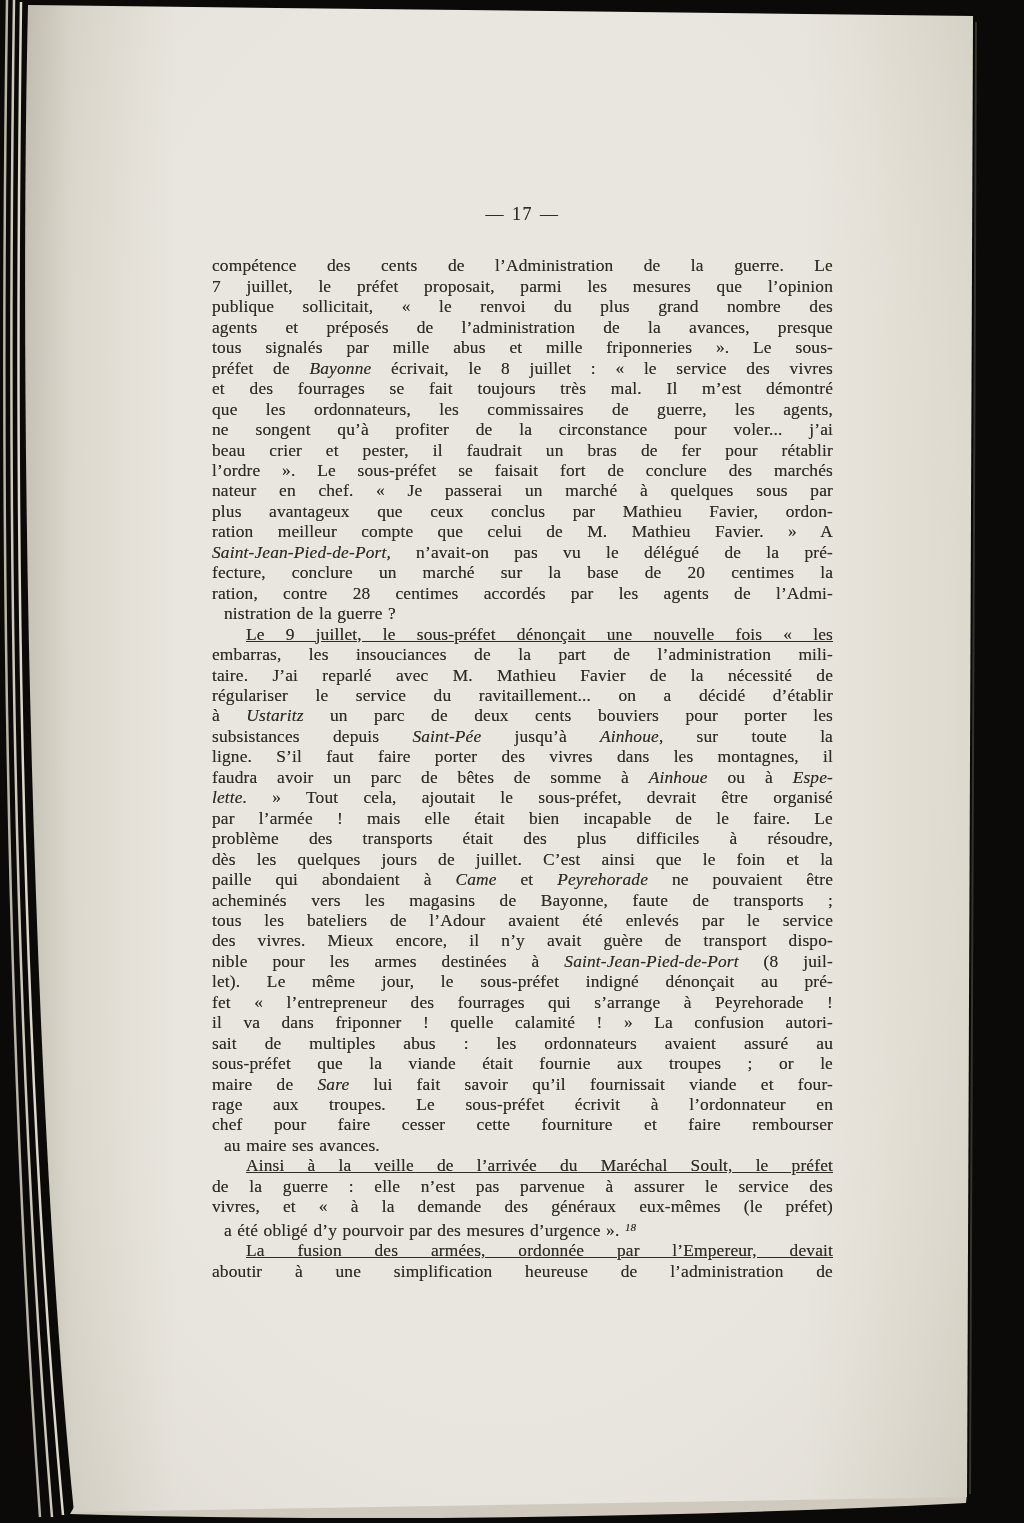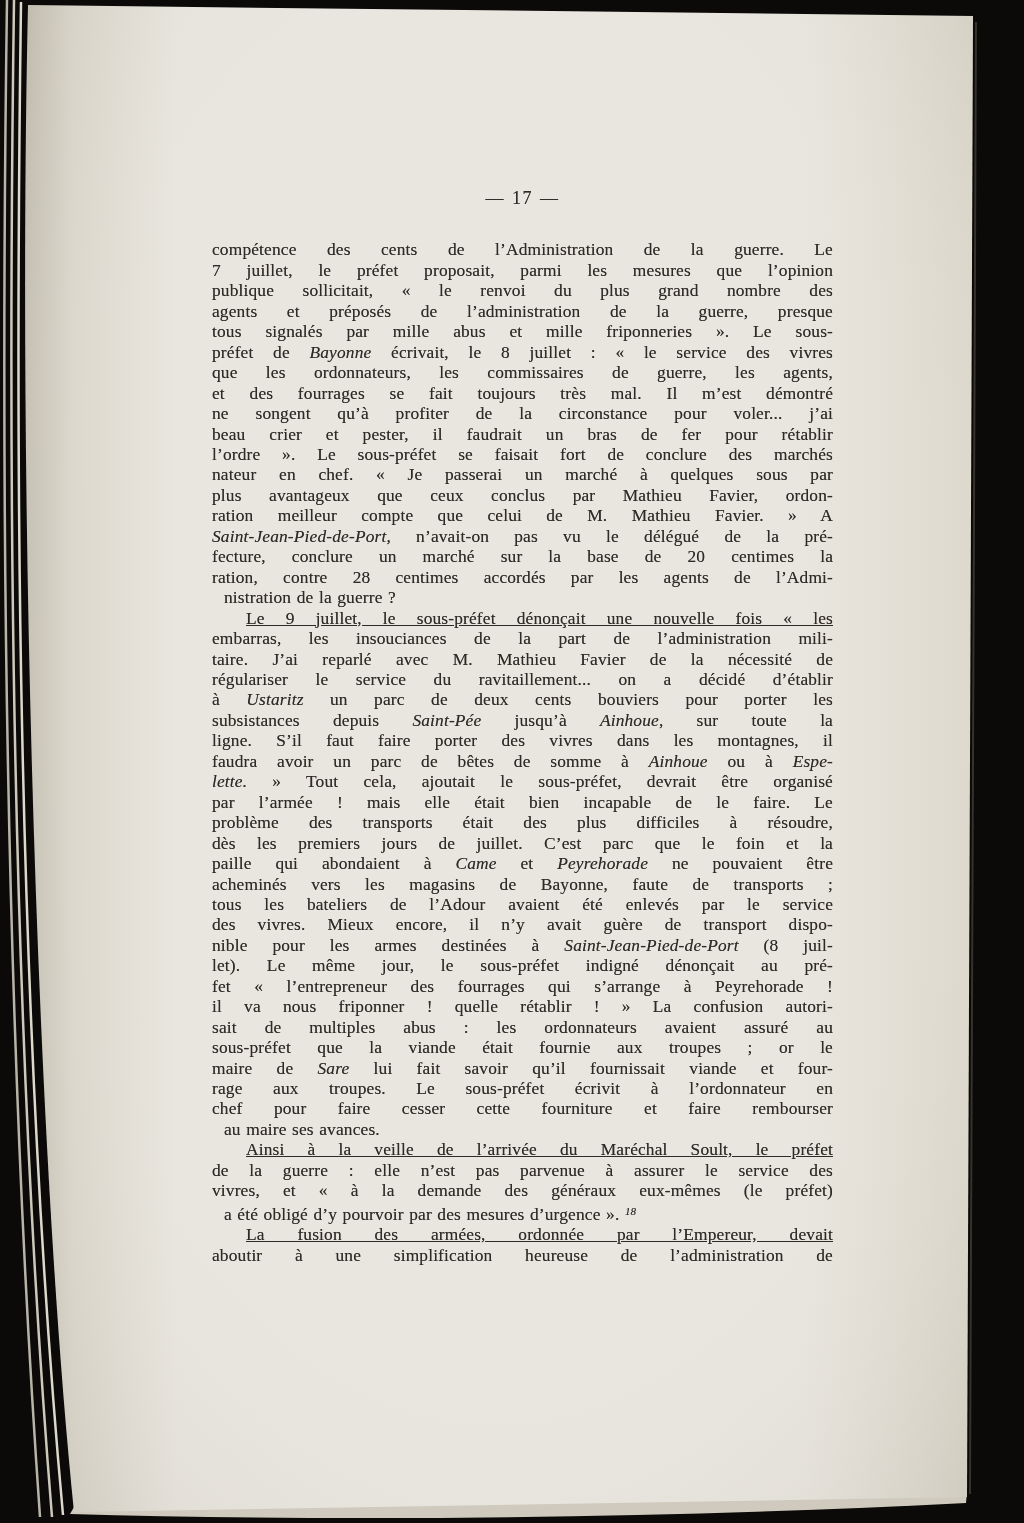--- a/index.html
+++ b/index.html
@@ -11,21 +11,21 @@
   }
   .scan {
     position: relative;
     width: 1024px; height: 1523px;
     background: var(--scan-bg, #0b0a08);
     overflow: hidden;
   }
   .book-svg { position:absolute; left:0; top:0; width:1024px; height:1523px; }
   .text-col {
     position: absolute;
-    left: 212px; top: 188px; width: 621px;
+    left: 212px; top: 204px; width: 621px;
     color: var(--ink, #2e2a25);
     font-size: 17.4px;
     line-height: 20.45px;
     letter-spacing: 0.15px;
     word-spacing: 1px;
     text-shadow: 0 0 0.5px rgba(46,42,37,0.55);
   }
   .page-num {
     text-align: center;
     font-size: 18px;
@@ -71,25 +71,25 @@
     <path d="M 28,5 L 973,16 L 967,1497 L 74,1512 C 34,1120 18,450 28,5 Z" fill="url(#vig)"></path>
   </svg>
 
   <div class="text-col">
     <div class="page-num">— 17 —</div>
     <div>
         <div>
           <div class="line"><span>compétence des cents de l’Administration de la guerre. Le</span></div>
           <div class="line"><span>7 juillet, le préfet proposait, parmi les mesures que l’opinion</span></div>
           <div class="line"><span>publique sollicitait, « le renvoi du plus grand nombre des</span></div>
-          <div class="line"><span>agents et préposés de l’administration de la guerre, presque</span></div>
+          <div class="line"><span>agents et préposés de l’administration de la avances, presque</span></div>
           <div class="line"><span>tous signalés par mille abus et mille friponneries ». Le sous-</span></div>
           <div class="line"><span>préfet de </span><span class="it">Bayonne</span><span> écrivait, le 8 juillet : « le service des vivres</span></div>
+          <div class="line"><span>et des fourrages se fait toujours très mal. Il m’est démontré</span></div>
           <div class="line"><span>que les ordonnateurs, les commissaires de guerre, les agents,</span></div>
-          <div class="line"><span>et des fourrages se fait toujours très mal. Il m’est démontré</span></div>
           <div class="line"><span>ne songent qu’à profiter de la circonstance pour voler... j’ai</span></div>
           <div class="line"><span>beau crier et pester, il faudrait un bras de fer pour rétablir</span></div>
           <div class="line"><span>l’ordre ». Le sous-préfet se faisait fort de conclure des marchés</span></div>
           <div class="line"><span>nateur en chef. « Je passerai un marché à quelques sous par</span></div>
           <div class="line"><span>plus avantageux que ceux conclus par Mathieu Favier, ordon-</span></div>
           <div class="line"><span>ration meilleur compte que celui de M. Mathieu Favier. » A</span></div>
           <div class="line"><span class="it">Saint-Jean-Pied-de-Port,</span><span> n’avait-on pas vu le délégué de la pré-</span></div>
           <div class="line"><span>fecture, conclure un marché sur la base de 20 centimes la</span></div>
           <div class="line"><span>ration, contre 28 centimes accordés par les agents de l’Admi-</span></div>
           <div class="line end"><span>nistration de la guerre ?</span></div>
@@ -99,29 +99,29 @@
           <div class="line"><span>embarras, les insouciances de la part de l’administration mili-</span></div>
           <div class="line"><span>taire. J’ai reparlé avec M. Mathieu Favier de la nécessité de</span></div>
           <div class="line"><span>régulariser le service du ravitaillement... on a décidé d’établir</span></div>
           <div class="line"><span>à </span><span class="it">Ustaritz</span><span> un parc de deux cents bouviers pour porter les</span></div>
           <div class="line"><span>subsistances depuis </span><span class="it">Saint-Pée</span><span> jusqu’à </span><span class="it">Ainhoue</span><span>, sur toute la</span></div>
           <div class="line"><span>ligne. S’il faut faire porter des vivres dans les montagnes, il</span></div>
           <div class="line"><span>faudra avoir un parc de bêtes de somme à </span><span class="it">Ainhoue</span><span> ou à </span><span class="it">Espe-</span></div>
           <div class="line"><span class="it">lette.</span><span> » Tout cela, ajoutait le sous-préfet, devrait être organisé</span></div>
           <div class="line"><span>par l’armée ! mais elle était bien incapable de le faire. Le</span></div>
           <div class="line"><span>problème des transports était des plus difficiles à résoudre,</span></div>
-          <div class="line"><span>dès les premiers jours de juillet. C’est parc que le foin et la</span></div>
+          <div class="line"><span>dès les quelques jours de juillet. C’est ainsi que le foin et la</span></div>
           <div class="line"><span>paille qui abondaient à </span><span class="it">Came</span><span> et </span><span class="it">Peyrehorade</span><span> ne pouvaient être</span></div>
           <div class="line"><span>acheminés vers les magasins de Bayonne, faute de transports ;</span></div>
           <div class="line"><span>tous les bateliers de l’Adour avaient été enlevés par le service</span></div>
           <div class="line"><span>des vivres. Mieux encore, il n’y avait guère de transport dispo-</span></div>
           <div class="line"><span>nible pour les armes destinées à </span><span class="it">Saint-Jean-Pied-de-Port</span><span> (8 juil-</span></div>
           <div class="line"><span>let). Le même jour, le sous-préfet indigné dénonçait au pré-</span></div>
           <div class="line"><span>fet « l’entrepreneur des fourrages qui s’arrange à Peyrehorade !</span></div>
-          <div class="line"><span>il va nous friponner ! quelle rétablir ! » La confusion autori-</span></div>
+          <div class="line"><span>il va dans friponner ! quelle calamité ! » La confusion autori-</span></div>
           <div class="line"><span>sait de multiples abus : les ordonnateurs avaient assuré au</span></div>
           <div class="line"><span>sous-préfet que la viande était fournie aux troupes ; or le</span></div>
           <div class="line"><span>maire de </span><span class="it">Sare</span><span> lui fait savoir qu’il fournissait viande et four-</span></div>
           <div class="line"><span>rage aux troupes. Le sous-préfet écrivit à l’ordonnateur en</span></div>
           <div class="line"><span>chef pour faire cesser cette fourniture et faire rembourser</span></div>
           <div class="line end"><span>au maire ses avances.</span></div>
         </div>
         <div>
           <div class="line indent"><span>Ainsi à la veille de l’arrivée du Maréchal Soult, le préfet</span></div>
           <div class="line"><span>de la guerre : elle n’est pas parvenue à assurer le service des</span></div>

